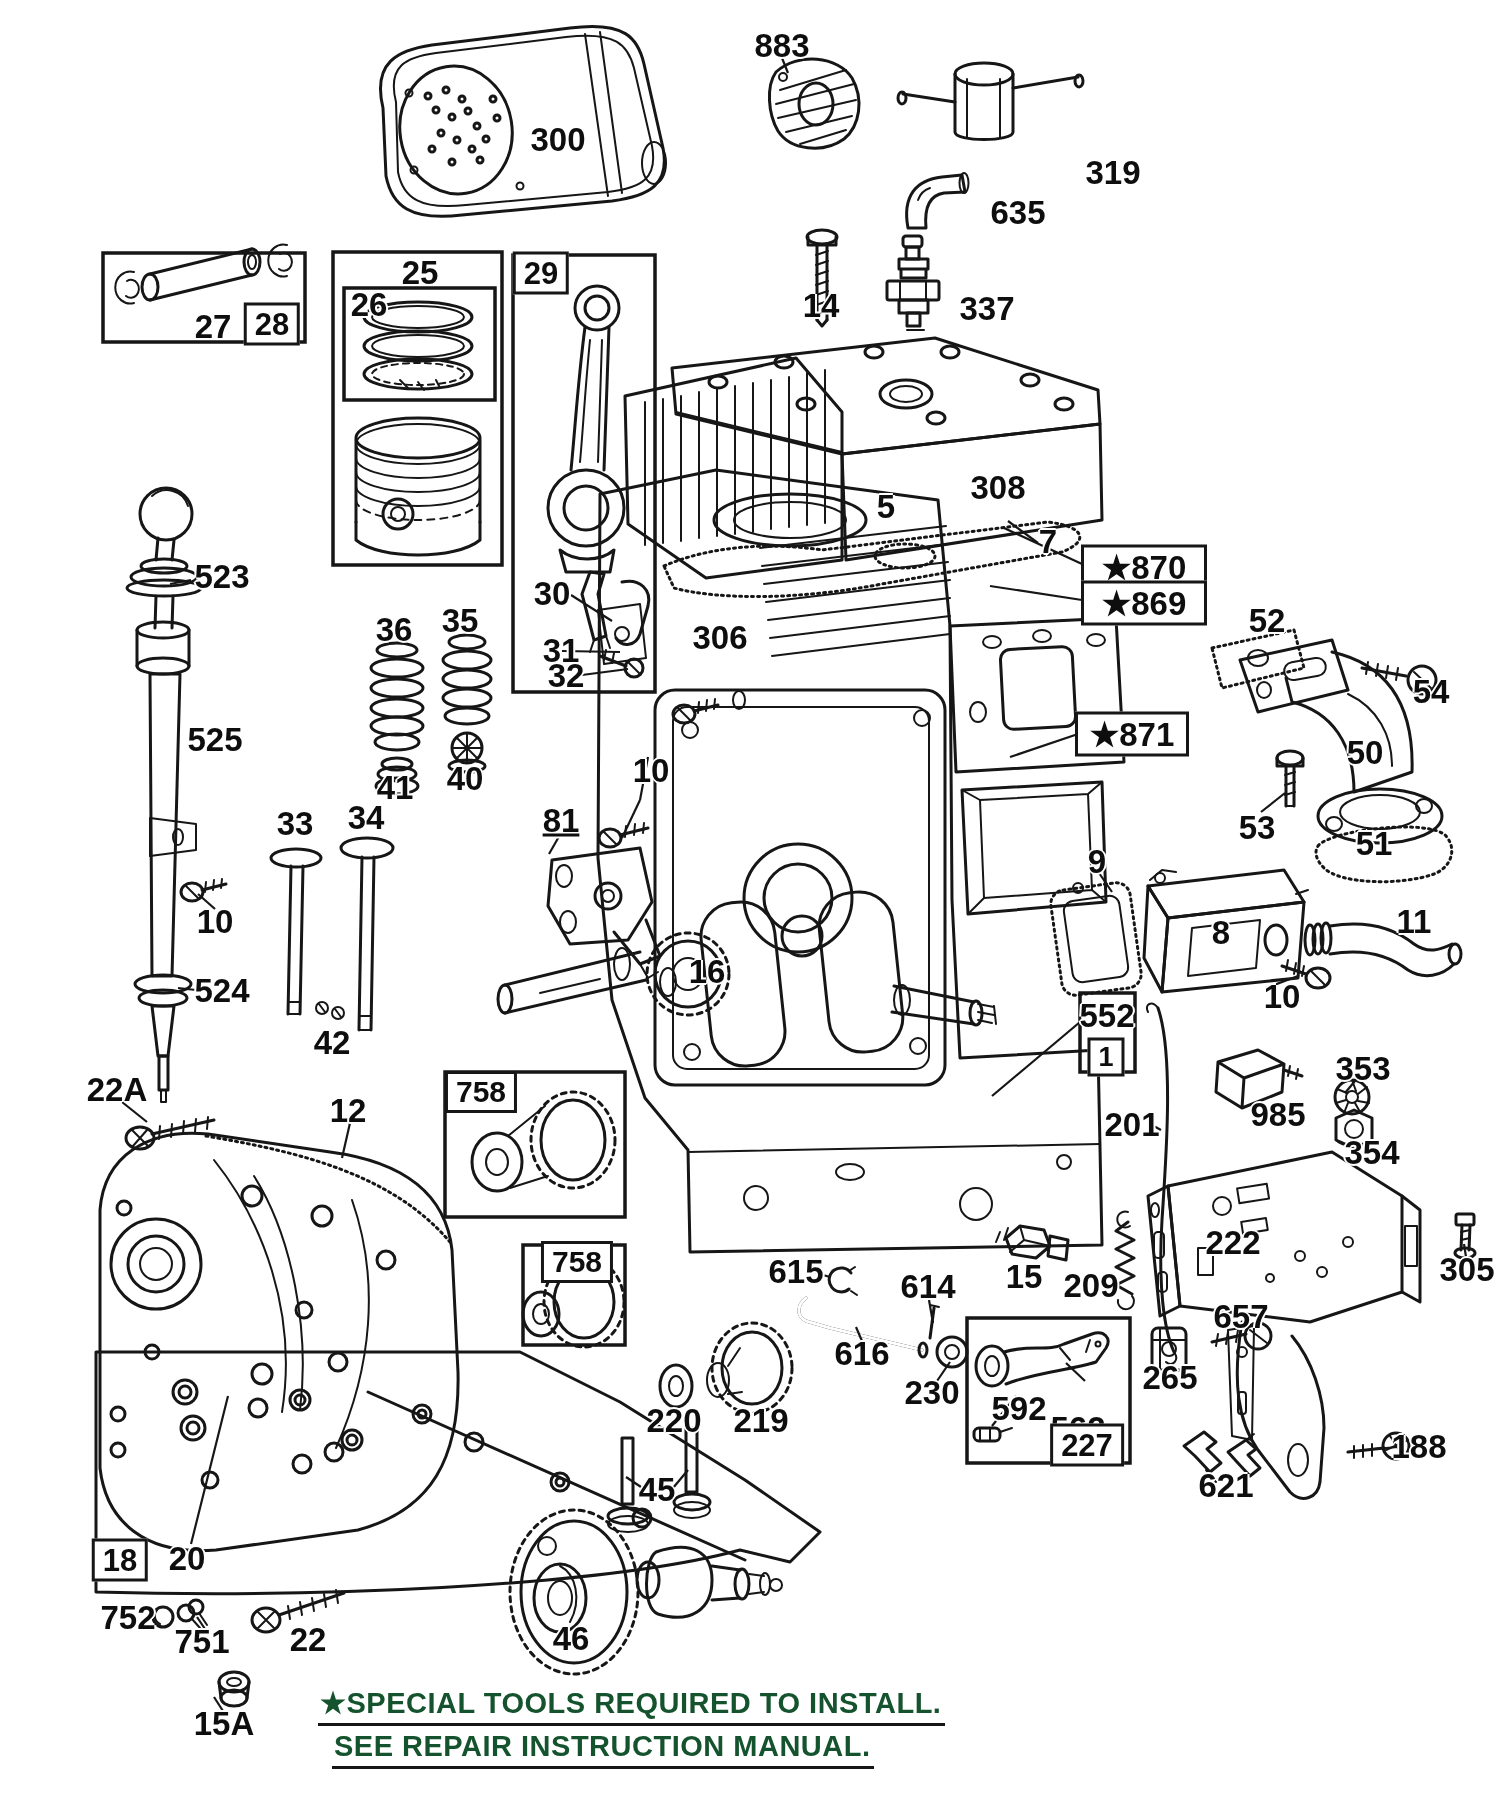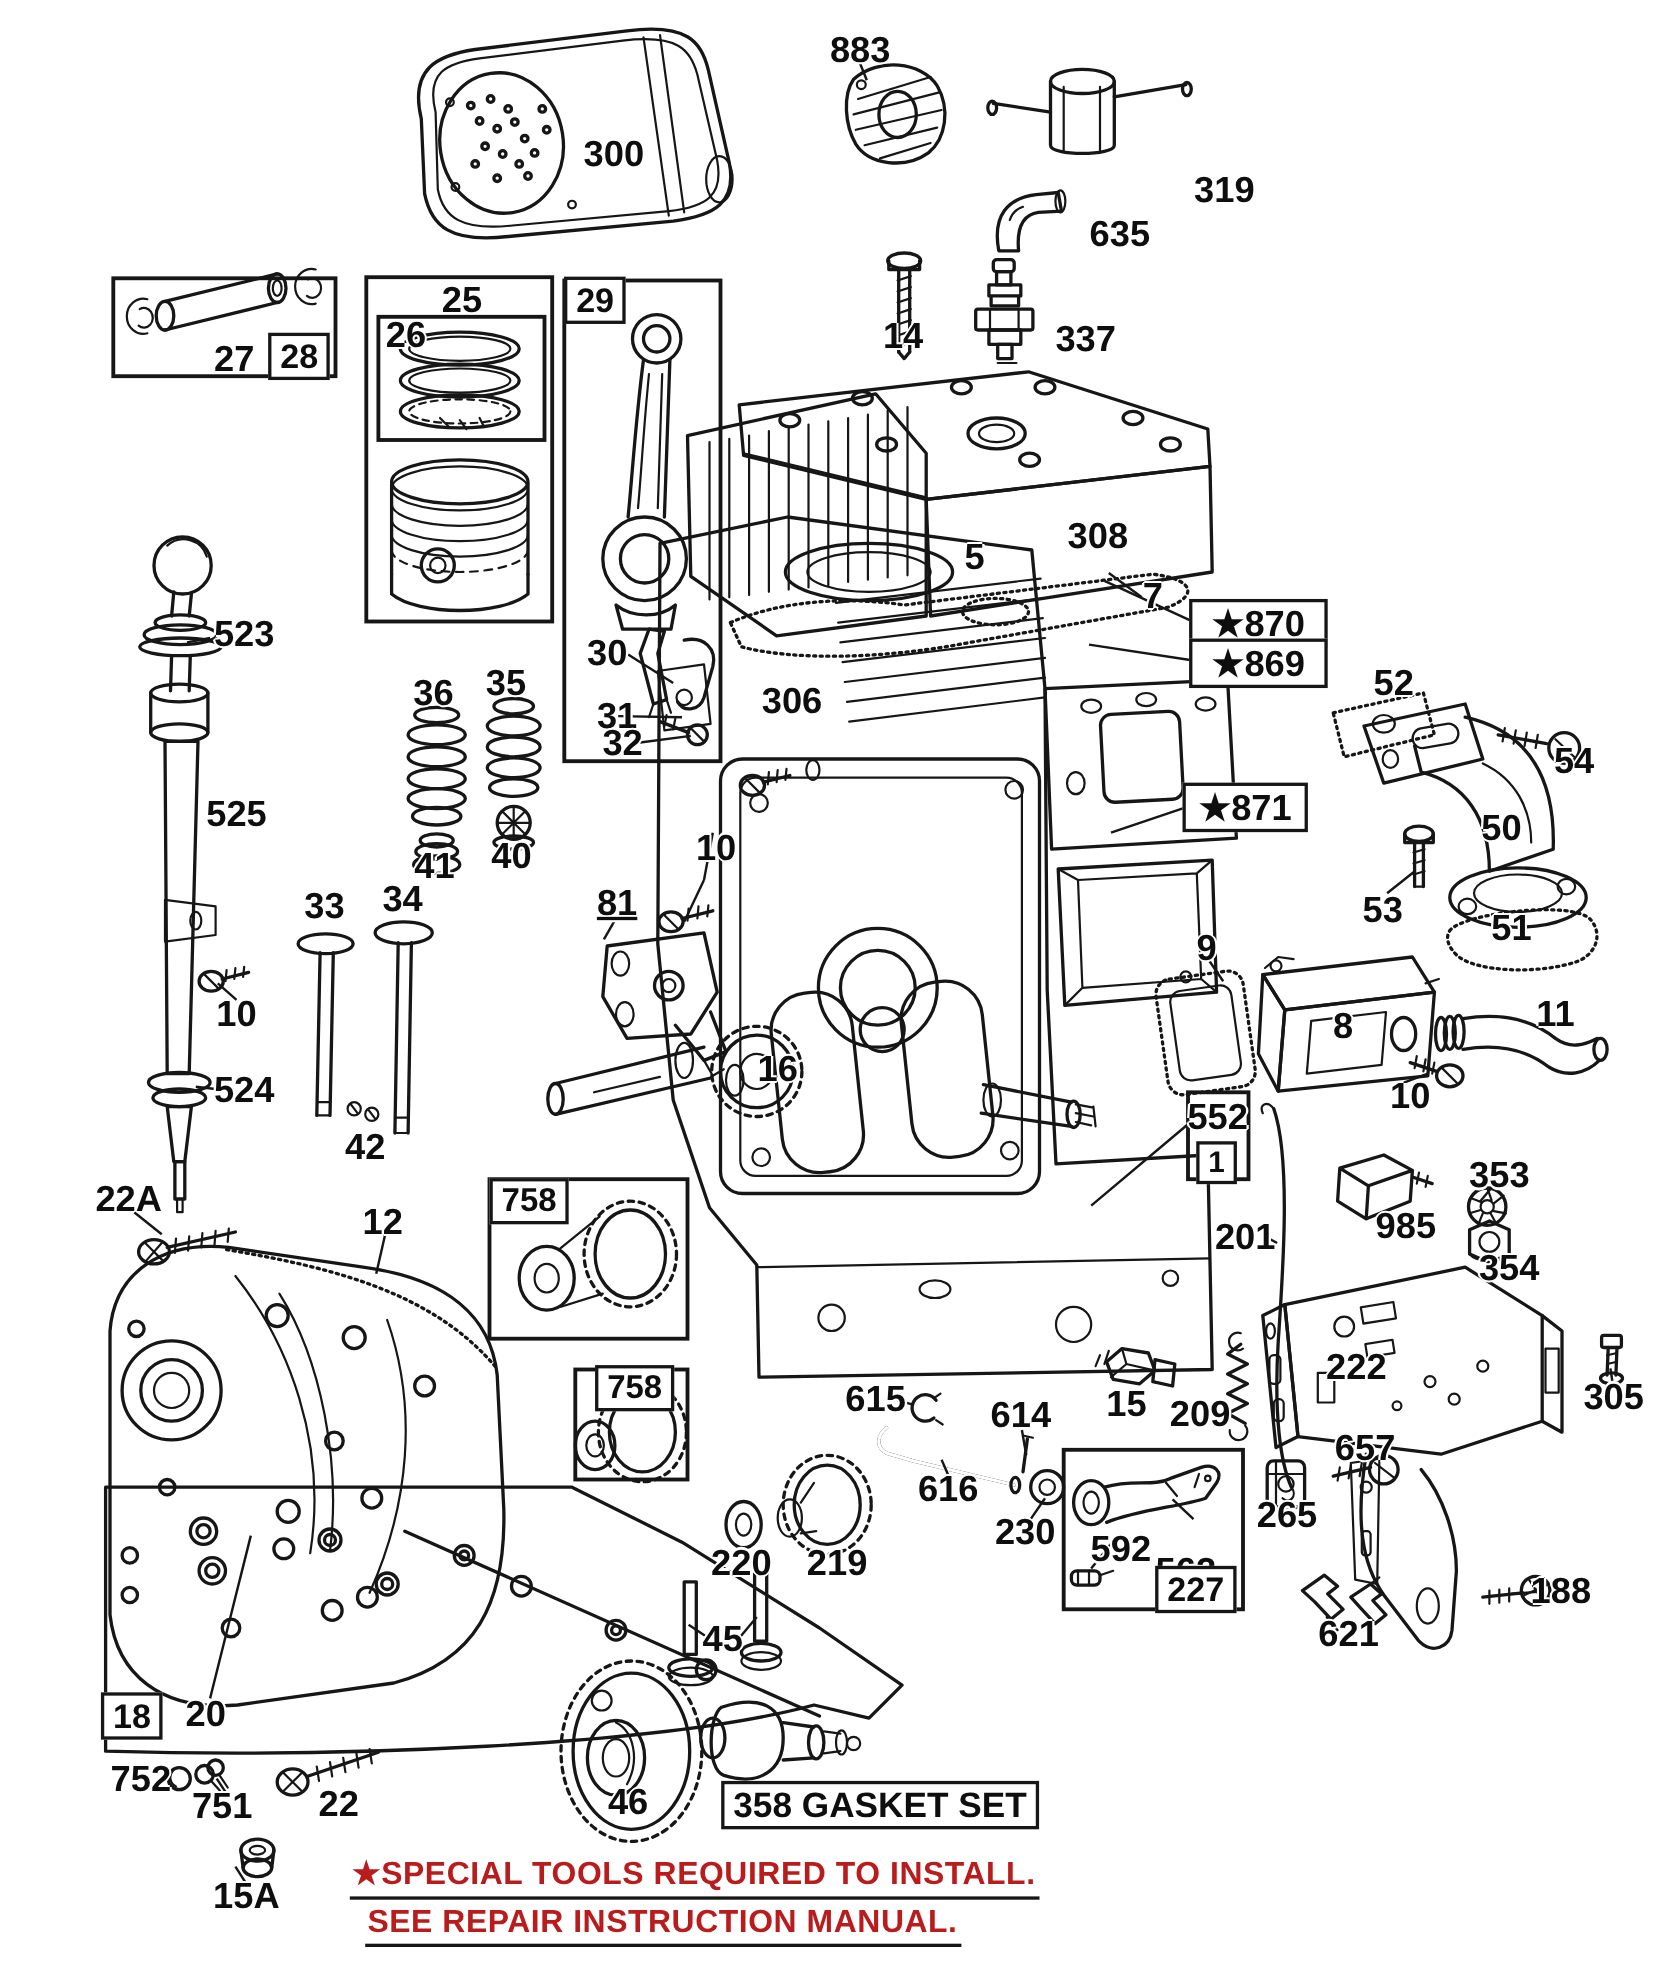--- a/index.html
+++ b/index.html
@@ -15,21 +15,21 @@
   #art .teeth{stroke-dasharray:5 5;}
   #art .dots2{stroke-dasharray:2 4;stroke-width:3;}
   #art .wht{stroke:#ffffff;}
   .cbox{fill:none;stroke:#161616;stroke-width:3.5;}
   .leader{stroke:#161616;stroke-width:2.2;}
   .callout{position:absolute;transform:translate(-50%,-50%);color:#0e0e0e;
      font-weight:bold;font-size:33px;white-space:nowrap;line-height:1;
      text-shadow:-2px 0 #fff,2px 0 #fff,0 -2px #fff,0 2px #fff,-1px -1px #fff,1px 1px #fff;}
   .callout.boxed{border:3px solid #161616;background:#fff;padding:3px 8px;
      text-shadow:none;display:flex;align-items:center;justify-content:center;}
-  .notes{position:absolute;left:318px;top:1686px;z-index:3;color:#b91c1c;}
+  .notes{position:absolute;left:318px;top:1686px;z-index:3;color:#14532d;}
   .note-line{display:inline-block;font-size:29px;font-weight:bold;letter-spacing:.5px;
      border-bottom:3.5px solid #161616;padding:0 4px 3px 2px;white-space:nowrap;}
   .note-line.second{margin-left:14px;margin-top:4px;}
 </style>
 </head>
 <body>
 
 <div class="stage">
 
 <svg id="art" class="layer" viewBox="0 0 1503 1800">
@@ -710,21 +710,20 @@
       <div class="callout" style="left: 1226px; top: 1485px;">621</div>
       <div class="callout" style="left: 1419px; top: 1446px;">188</div>
       <div class="callout boxed" style="left: 120px; top: 1560px; font-size: 31px;">18</div>
       <div class="callout" style="left: 187px; top: 1558px;">20</div>
       <div class="callout" style="left: 128px; top: 1617px;">752</div>
       <div class="callout" style="left: 202px; top: 1641px;">751</div>
       <div class="callout" style="left: 308px; top: 1639px;">22</div>
       <div class="callout" style="left: 224px; top: 1723px;">15A</div>
       <div class="callout" style="left: 657px; top: 1489px;">45</div>
       <div class="callout" style="left: 571px; top: 1638px;">46</div>
-      <div class="callout boxed" style="left: 800px; top: 1641px; font-size: 32px;">358 GASKET SET</div>
     </div>
 
 <div class="notes">
   <span class="note-line">★SPECIAL TOOLS REQUIRED TO INSTALL.</span><br>
   <span class="note-line second">SEE REPAIR INSTRUCTION MANUAL.</span>
 </div>
 
 </div>
 
 </body></html>

